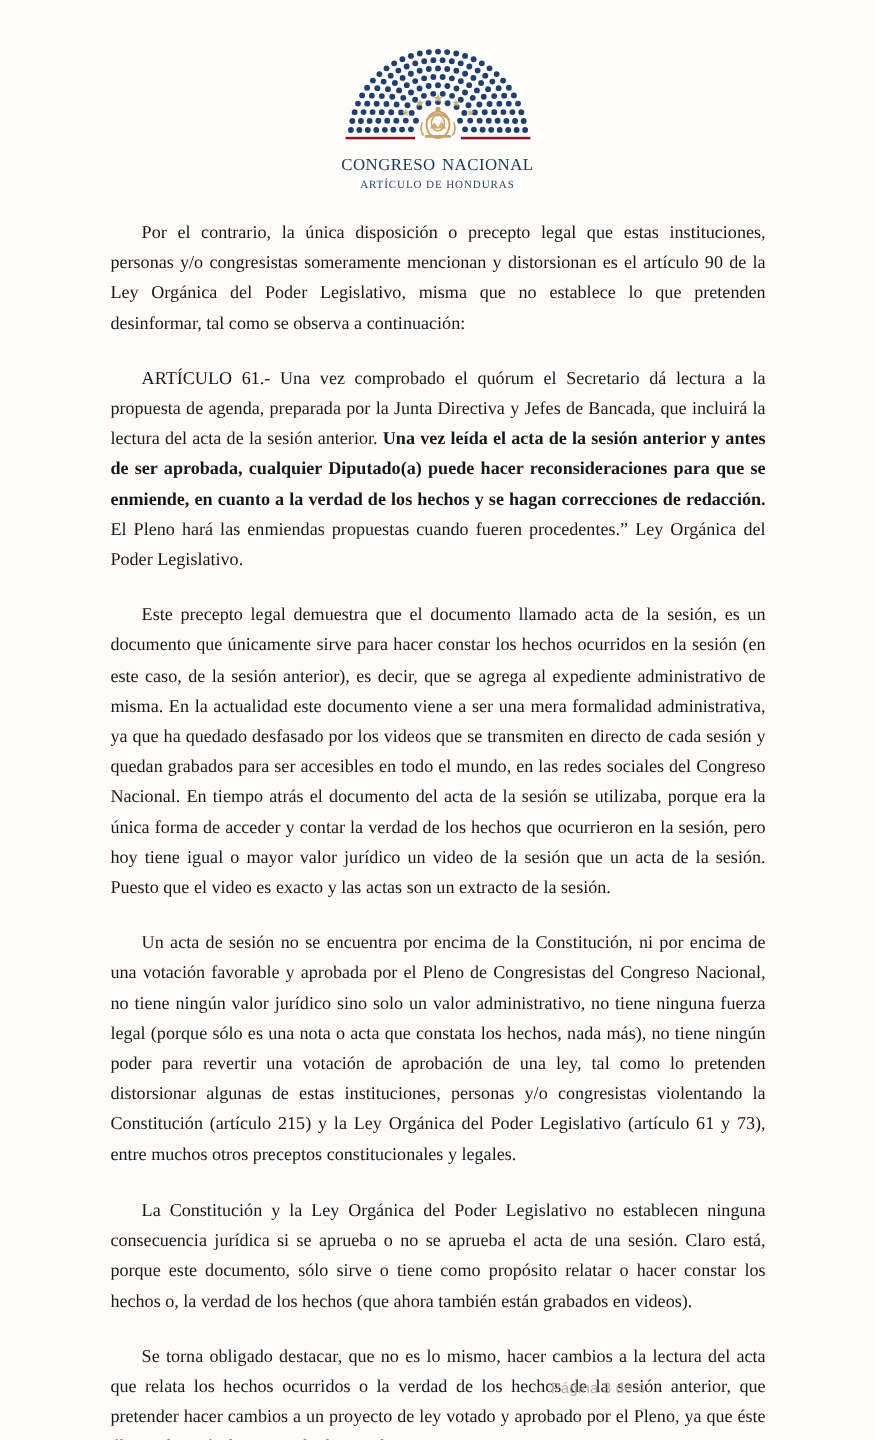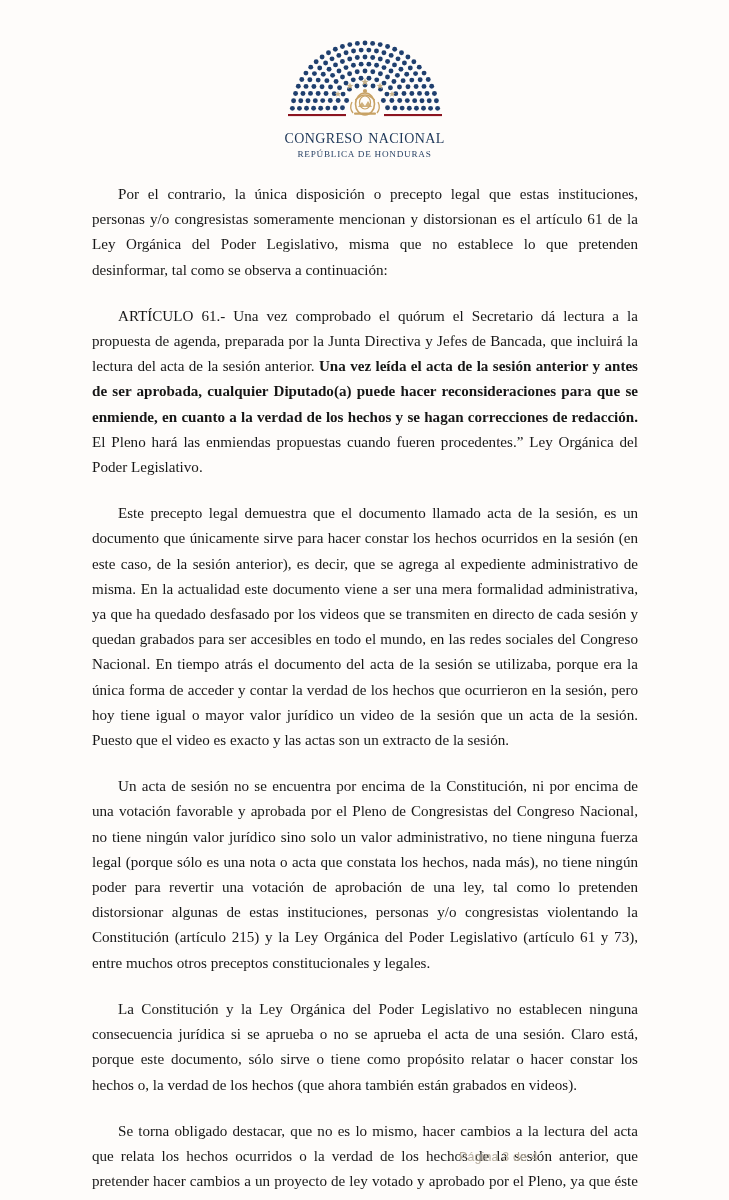--- a/index.html
+++ b/index.html
@@ -274,25 +274,25 @@
           <path d="M -13 -2 Q -16 4 -12 9" fill="none" stroke="#c8a265" stroke-width="1.3"></path>
           <path d="M 13 -2 Q 16 4 12 9" fill="none" stroke="#c8a265" stroke-width="1.3"></path>
         </g>
 
         <rect x="18" y="82" width="58" height="2.1" fill="#8c1420"></rect>
         <rect x="114" y="82" width="58" height="2.1" fill="#8c1420"></rect>
       </svg>
     </div>
 
     <div class="org-name">Congreso Nacional</div>
-    <div class="org-sub">REPÚBLICA DE HONDURAS</div>
+    <div class="org-sub">ARTÍCULO DE HONDURAS</div>
   </div>
 
   <div class="content" id="content">
-      <p class="para"><span>Por el contrario,  la única disposición o precepto legal que estas instituciones, personas y/o congresistas someramente mencionan y distorsionan es el artículo 61 de la Ley Orgánica del Poder Legislativo, misma que no establece lo que pretenden desinformar, tal como se observa a continuación:</span></p>
+      <p class="para"><span>Por el contrario,  la única disposición o precepto legal que estas instituciones, personas y/o congresistas someramente mencionan y distorsionan es el artículo 90 de la Ley Orgánica del Poder Legislativo, misma que no establece lo que pretenden desinformar, tal como se observa a continuación:</span></p>
       <p class="para"><span>ARTÍCULO 61.- Una vez comprobado el quórum el Secretario dá lectura a la propuesta de agenda, preparada por la Junta Directiva y Jefes de Bancada, que incluirá la lectura del acta de la sesión anterior. </span><span class="b">Una vez leída el acta de la sesión anterior y antes de ser aprobada, cualquier Diputado(a) puede hacer reconsideraciones para que se enmiende, en cuanto a la verdad de los hechos y se hagan correcciones de redacción. </span><span>El Pleno hará las enmiendas propuestas cuando fueren procedentes.” Ley Orgánica del Poder Legislativo.</span></p>
       <p class="para"><span>Este precepto legal demuestra que el documento llamado acta de la sesión, es un documento que únicamente sirve para hacer constar los hechos ocurridos en la sesión (en este caso, de la sesión anterior), es decir, que se agrega al expediente administrativo de misma. En la actualidad este documento viene a ser una mera formalidad administrativa, ya que ha quedado desfasado por los videos que se transmiten en directo de cada sesión y quedan grabados para ser accesibles en todo el mundo, en las redes sociales del Congreso Nacional. En tiempo atrás el documento del acta de la sesión se utilizaba, porque era la única forma de acceder y contar la verdad de los hechos que ocurrieron en la sesión, pero hoy tiene igual o mayor valor jurídico un video de la sesión que un acta de la sesión. Puesto que el video es exacto y las actas son un extracto de la sesión.</span></p>
       <p class="para"><span>Un acta de sesión no se encuentra por encima de la Constitución, ni por encima de una votación favorable y aprobada por el Pleno de Congresistas del Congreso Nacional, no tiene ningún valor jurídico sino solo un valor administrativo, no tiene ninguna fuerza legal (porque sólo es una nota o acta que constata los hechos, nada más), no tiene ningún poder para revertir una votación de aprobación de una ley, tal como lo pretenden distorsionar algunas de estas instituciones, personas y/o congresistas violentando la Constitución (artículo 215) y la Ley Orgánica del Poder Legislativo (artículo 61 y 73), entre muchos otros preceptos constitucionales y legales.</span></p>
       <p class="para"><span>La Constitución y la Ley Orgánica del Poder Legislativo no establecen ninguna consecuencia jurídica si se aprueba o no se aprueba el acta de una sesión. Claro está, porque este documento, sólo sirve o tiene como propósito relatar o hacer constar los hechos o, la verdad de los hechos (que ahora también están grabados en videos).</span></p>
       <p class="para"><span>Se torna obligado destacar, que no es lo mismo, hacer cambios a la lectura del acta que relata los hechos ocurridos o la verdad de los hechos de la sesión anterior, que pretender hacer cambios a un proyecto de ley votado y aprobado por el Pleno, ya que éste último después de ser aprobado por el</span></p>
     </div>
 
   <div class="footer">Página 3 de 4</div>
 
 </div>

